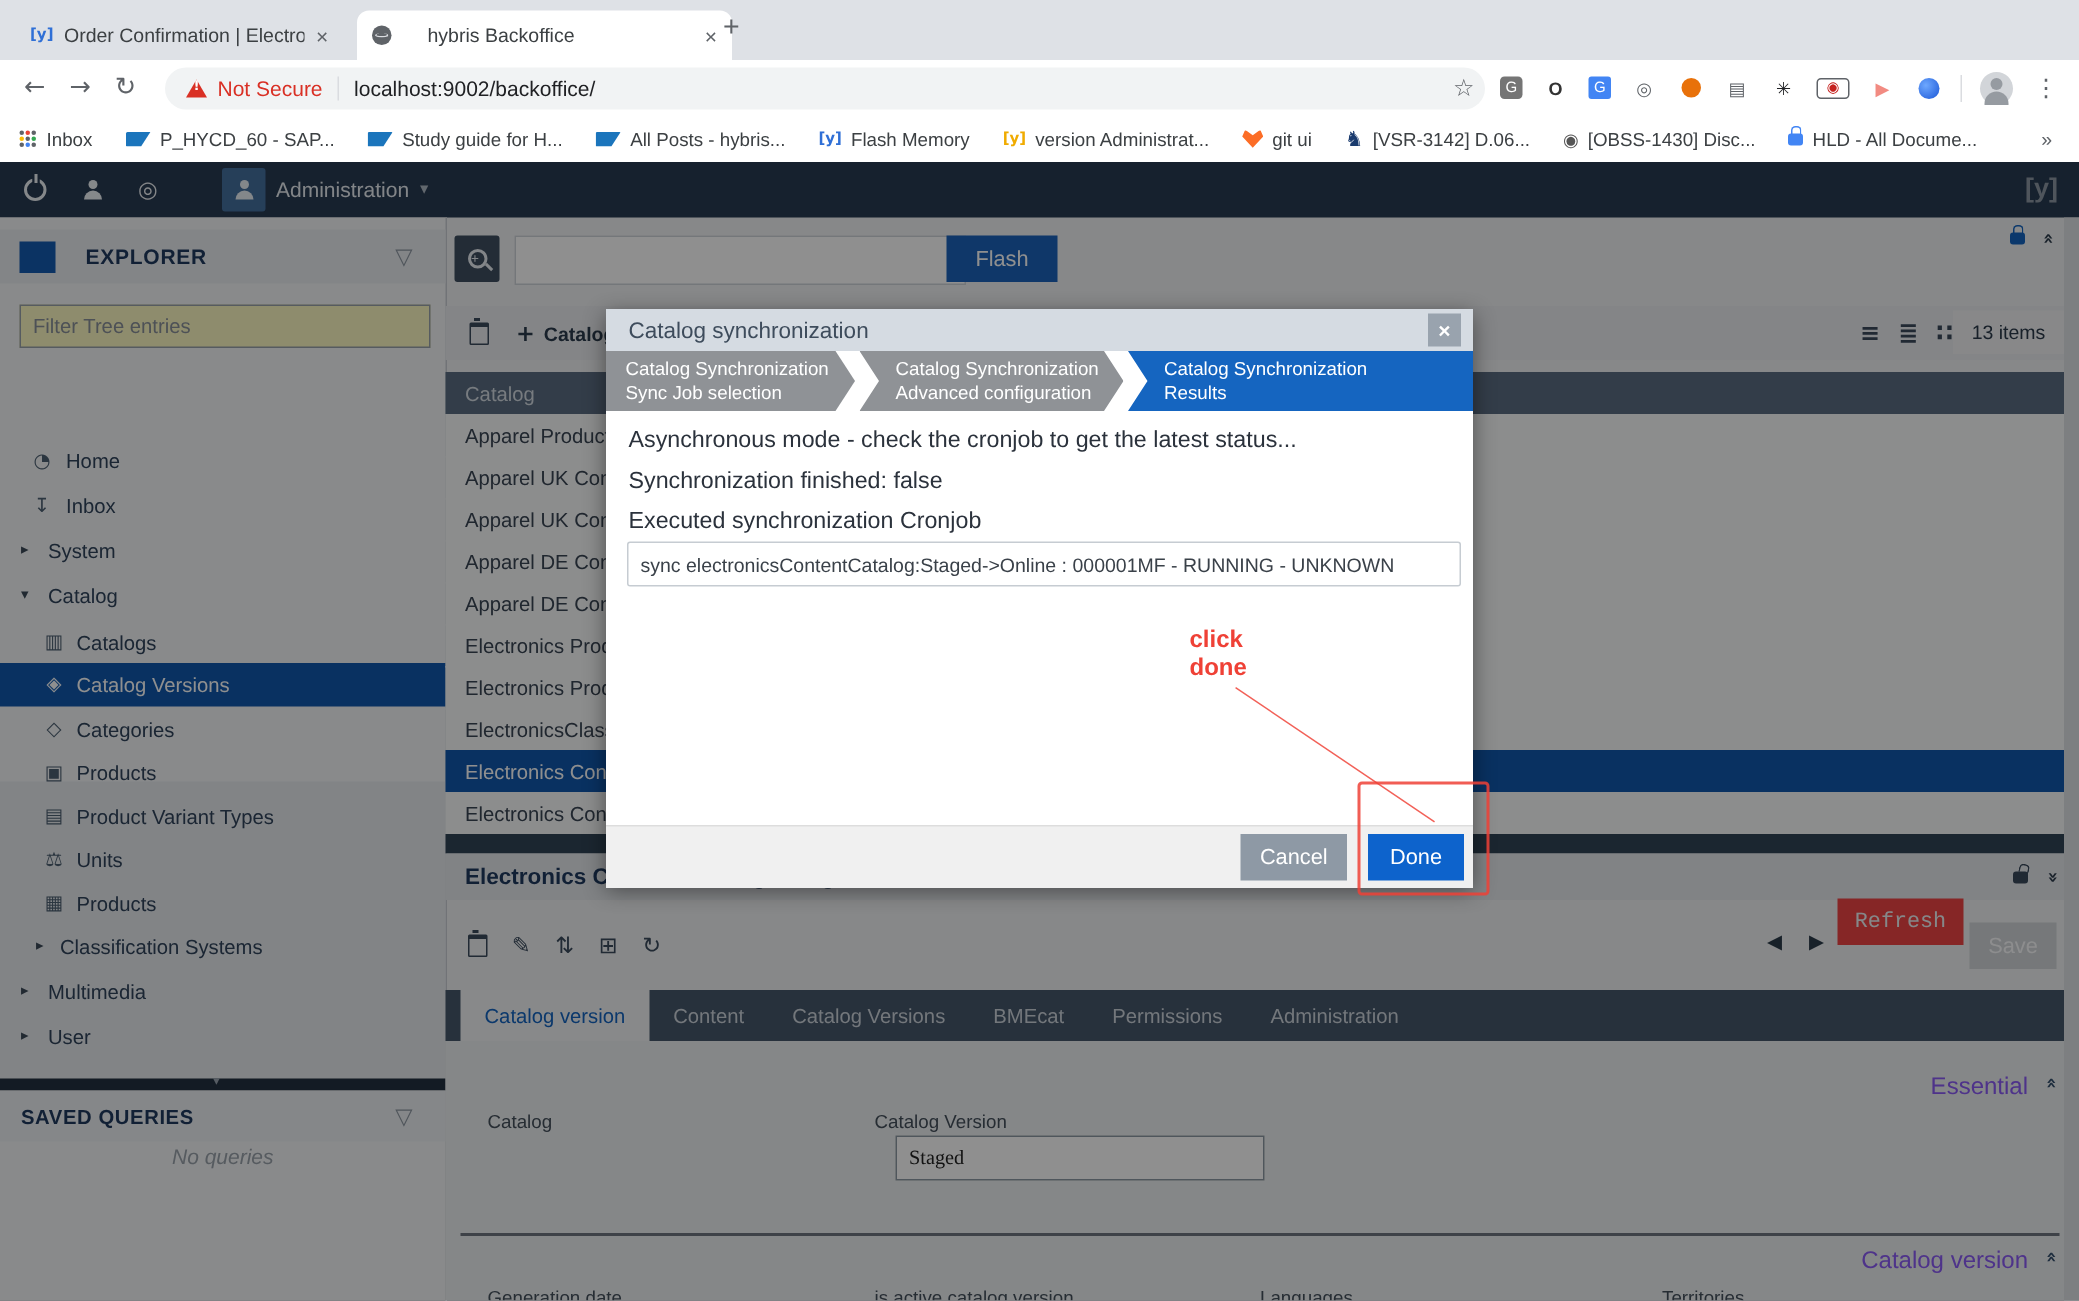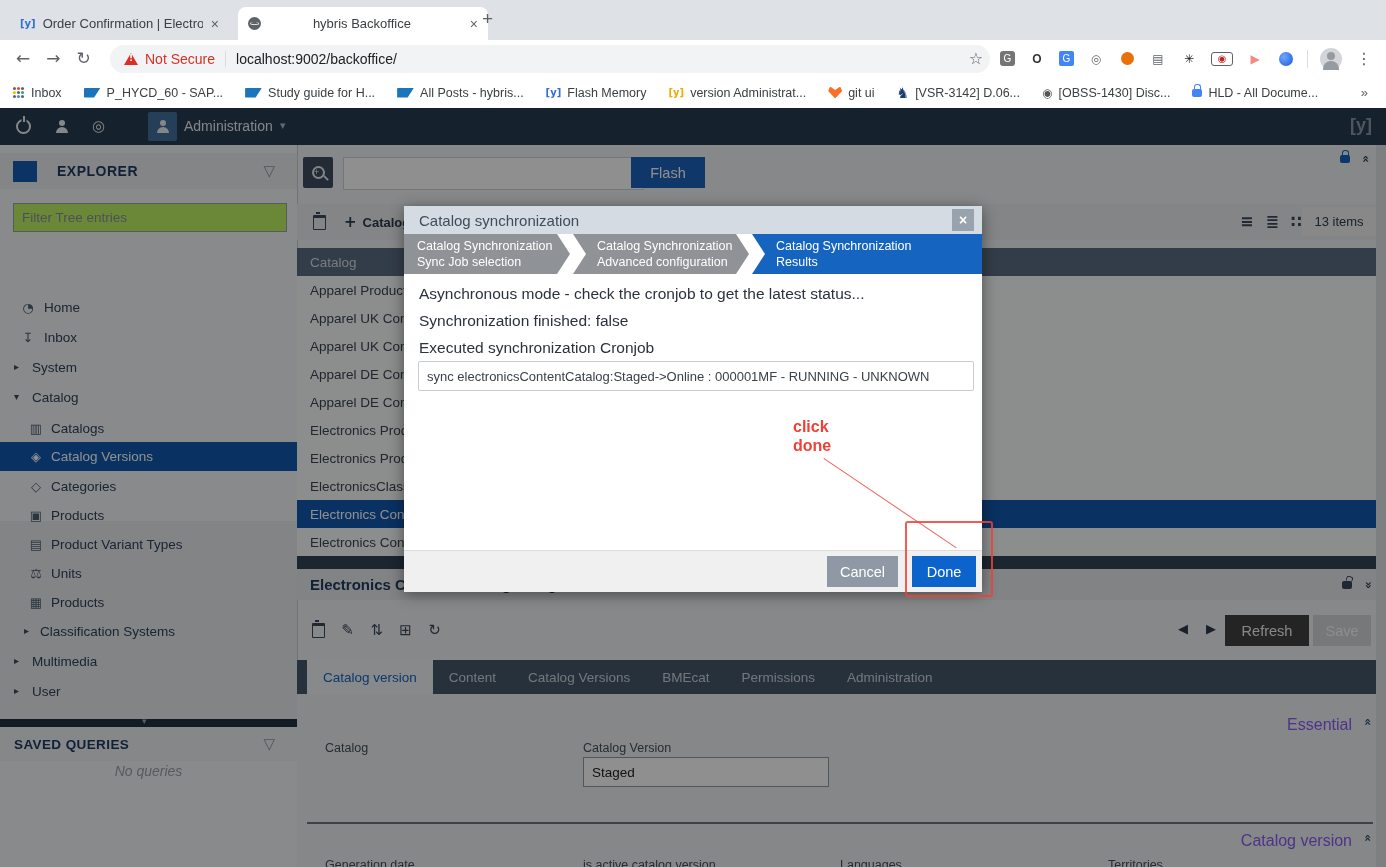--- a/index.html
+++ b/index.html
@@ -58,21 +58,21 @@
   .i-person::after{content:"";position:absolute;left:0.5px;top:7px;width:12px;height:6px;border-radius:6px 6px 0 0;background:currentColor;}
   #perspBox{position:absolute;left:148px;top:4px;width:29px;height:29px;background:#44709f;border-radius:2px;display:flex;align-items:center;justify-content:center;color:#eaf0f6;}
   #hylogo{position:absolute;right:14px;top:7px;color:#8d98a4;font-size:18px;font-weight:bold;}
 
   
   #sidebar{position:absolute;left:0;top:37px;width:297px;height:722px;background:#f4f6f8;border-right:1px solid #c9ced4;}
   #explorerbar{position:absolute;left:0;top:8px;width:297px;height:36px;background:#e9edf1;display:flex;align-items:center;}
   #explorerbar .sq{width:24px;height:21px;background:#155bb0;margin-left:13px;}
   #explorerbar .t{margin-left:20px;font-size:14px;font-weight:bold;color:#1f3a5f;letter-spacing:.5px;}
   .funnel{color:#8f99a4;font-size:15px;}
-  #treefilter{position:absolute;left:13px;top:58px;width:256px;height:27px;border:1px solid #9aa2ab;background:#bef264;font-size:13.5px;color:#5a636d;padding:0 8px;font-family:inherit;}
+  #treefilter{position:absolute;left:13px;top:58px;width:256px;height:27px;border:1px solid #9aa2ab;background:#fef9c3;font-size:13.5px;color:#5a636d;padding:0 8px;font-family:inherit;}
   #treefilter::placeholder{color:#8a919a;}
   .titem{position:absolute;left:0;width:297px;height:30px;display:flex;align-items:center;font-size:13.5px;color:#30445c;}
   .titem .ic{width:16px;text-align:center;color:#4d6072;font-size:13px;}
   .titem.sel{background:#1158ad;color:#ffffff;}
   .titem.sel .ic{color:#fff;}
   .groupbg{position:absolute;left:0;top:376px;width:297px;height:231px;background:#e8ebef;}
   .arr{font-size:10px;color:#3c4a58;width:12px;}
   #sdivider{position:absolute;left:0;top:574px;width:297px;height:8px;background:#223140;}
   #sdivider span{position:absolute;left:142px;top:-2px;color:#9aa5b1;font-size:9px;}
   #sqbar{position:absolute;left:0;top:582px;width:297px;height:34px;background:#eef1f4;display:flex;align-items:center;}
@@ -96,21 +96,21 @@
   #darkstrip{position:absolute;left:297px;top:448px;width:1089px;height:13px;background:#314457;}
   .padlock.bluelock{background:#1565c0;} .padlock.bluelock::before{border-color:#1565c0;}
   .padlock.dark{background:#3a4a5c;} .padlock.dark::before{border-color:#3a4a5c;left:4px;transform:rotate(14deg);}
   .dchev{color:#2e3d4d;font-size:12px;font-weight:bold;}
 
   
   #editbar{position:absolute;left:297px;top:461px;width:1089px;height:31px;background:#e7eaee;display:flex;align-items:center;}
   #editbar .t{margin-left:13px;font-size:15px;font-weight:bold;color:#1f3a5f;white-space:nowrap;}
   .ebtn{position:absolute;top:508px;width:27px;height:29px;display:flex;align-items:center;justify-content:center;}
   .eico{color:#3b4b5d;font-size:15px;}
-  #refreshbtn{position:absolute;left:1225px;top:507px;width:84px;height:31px;background:#404040;color:#eef2f5;border:none;font-size:14.5px;font-family:Liberation Sans, sans-serif;}
+  #refreshbtn{position:absolute;left:1225px;top:491px;width:84px;height:31px;background:#ef4444;color:#eef2f5;border:none;font-size:14.5px;font-family:Liberation Mono, monospace;}
   #savebtn{position:absolute;left:1313px;top:507px;width:58px;height:31px;background:#d2d6da;color:#fbfcfd;border:none;font-size:14.5px;font-family:inherit;}
   #tabsbar{position:absolute;left:297px;top:552px;width:1089px;height:34px;background:#46586c;display:flex;align-items:flex-end;}
   .etab{height:34px;display:flex;align-items:center;padding:0 16px;font-size:13.5px;color:#cdd4dc;}
   .etab.active{background:#f2f4f6;color:#1565c0;margin-left:10px;}
   #formarea{position:absolute;left:297px;top:586px;width:1089px;height:173px;background:#eef0f2;}
   .seclabel{position:absolute;font-size:16px;color:#8b5cf6;}
   .fieldlabel{position:absolute;font-size:12.5px;color:#44505c;}
   .finput{position:absolute;height:28px;border:1px solid #8e99a4;background:#fff;color:#222;font-size:13.5px;font-family:inherit;padding:0 8px;}
   .finput.disabled{background:#e9ebed;border-color:#b9bfc6;color:#a9b0b7;}
   #formdivider{position:absolute;left:10px;top:128px;width:1066px;height:2px;background:#6f7680;}
@@ -147,21 +147,21 @@
 <div id="screen">
 
   <div id="tabstrip" class="abs">
     <div class="tab inactive" style="left:10px;width:224px;">
       <span class="ico fav-hy">[y]</span>
       <span class="title" style="margin-left:7px;max-width:160px;">Order Confirmation | Electronic</span>
       <span class="close">×</span>
     </div>
     <div class="tab active" style="left:238px;width:230px;">
       <span class="fav-globe"></span>
-      <span class="title" style="margin-left:1px;flex:1;text-align:center;">hybris Backoffice</span>
+      <span class="title" style="margin-left:24px;flex:1;">hybris Backoffice</span>
       <span class="close">×</span>
     </div>
     <div class="abs" style="left:482px;top:8px;font-size:19px;color:#5f6368;">+</div>
   </div>
 
   <div id="addressbar" class="abs">
     <div class="flex" style="height:37px;">
       <span class="ico navico">←</span>
       <span class="ico navico">→</span>
       <span class="ico navico">↻</span>
@@ -440,21 +440,21 @@
       <div class="etab">BMEcat</div>
       <div class="etab">Permissions</div>
       <div class="etab">Administration</div>
     </div>
 
     <div id="formarea">
       <span class="seclabel" style="right:34px;top:22px;">Essential</span>
       <span class="ico dchev rot-up abs" style="right:14px;top:22px;color:#34506e;">«</span>
       <span class="fieldlabel" style="left:28px;top:47px;">Catalog</span>
       <span class="fieldlabel" style="left:286px;top:47px;">Catalog Version</span>
-      <input class="finput" style="left: 286px; top: 63px; width: 228px;" value="Staged">
+      <input class="finput" style="left: 300px; top: 63px; width: 228px; font-family: Liberation Serif, serif;" value="Staged">
       <div id="formdivider"></div>
       <span class="seclabel" style="right:34px;top:138px;">Catalog version</span>
       <span class="ico dchev rot-up abs" style="right:14px;top:138px;color:#34506e;">«</span>
       <span class="fieldlabel" style="left:28px;top:164px;">Generation date</span>
       <span class="fieldlabel" style="left:286px;top:164px;">is active catalog version</span>
       <span class="fieldlabel" style="left:543px;top:164px;">Languages</span>
       <span class="fieldlabel" style="left:811px;top:164px;">Territories</span>
     </div>
 
     <div id="scrollstrip"></div>

